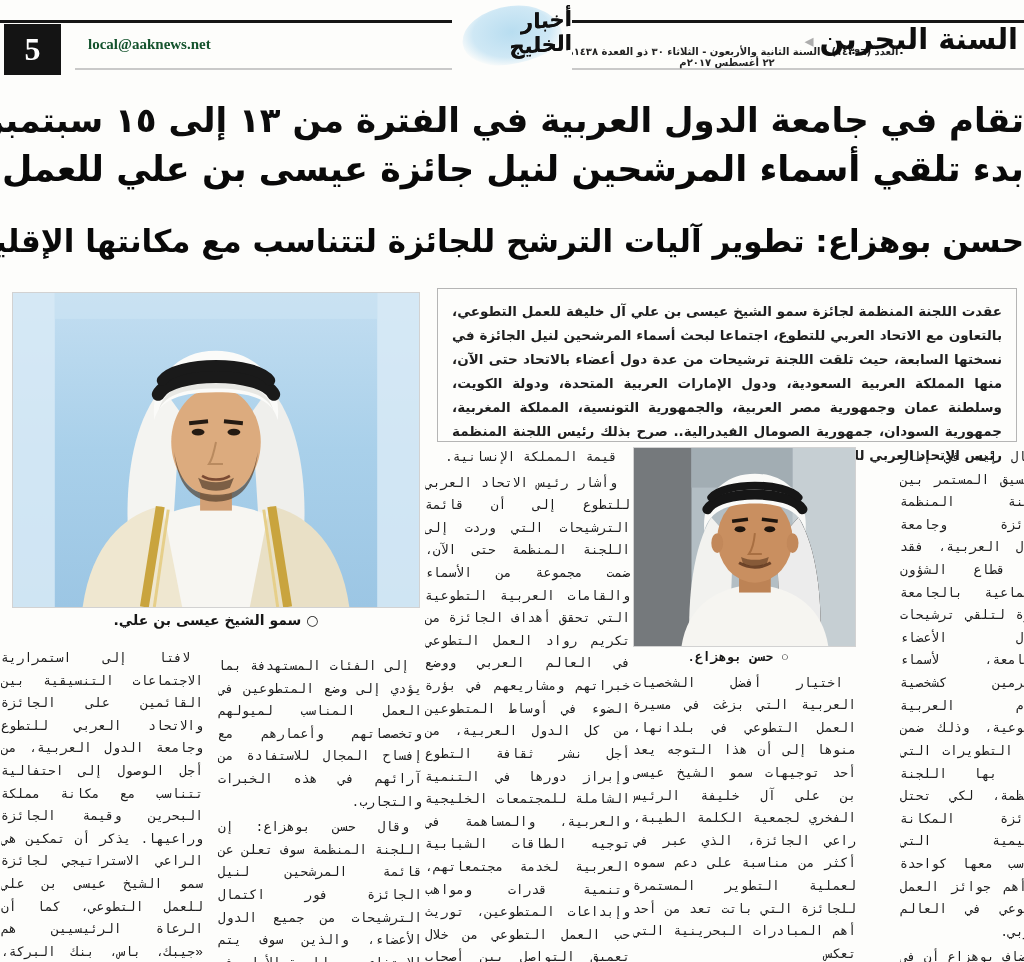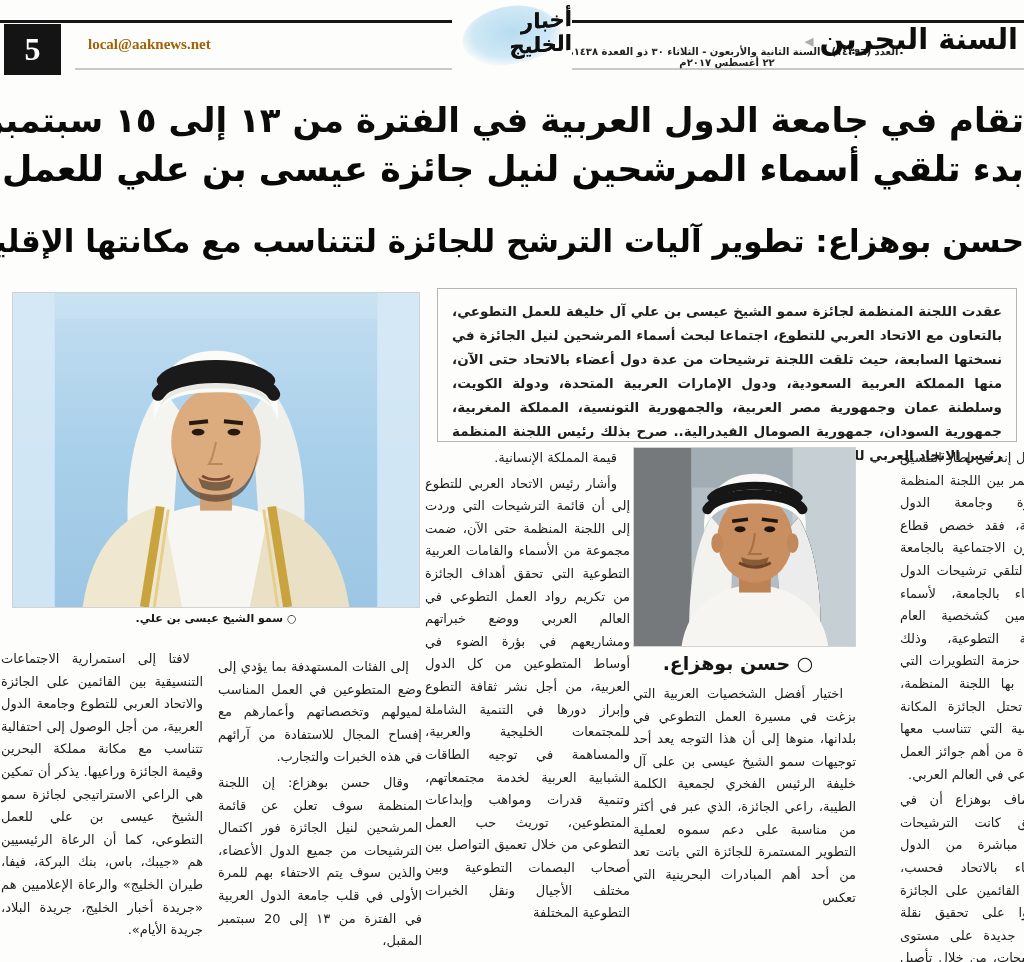--- a/index.html
+++ b/index.html
@@ -11,21 +11,21 @@
   
   .top-rule{position:absolute;left:0;right:0;top:20px;height:3px;background:#161616;}
   .header-gray-rule{position:absolute;left:75px;right:0;top:68px;height:2px;background:#c9c9c9;}
   .pagenum-box{
     position:absolute;left:4px;top:24px;width:57px;height:51px;background:#141414;
     display:flex;align-items:center;justify-content:center;
   }
   .pagenum-box span{color:#fff;font-family:"Liberation Serif", serif;font-weight:bold;font-size:32px;}
   .email{
     position:absolute;left:88px;top:36px;direction:ltr;
-    font-family:"Liberation Serif", serif;font-weight:bold;font-size:15px;color:#a16207;
+    font-family:"Liberation Serif", serif;font-weight:bold;font-size:15px;color:#14532d;
   }
   .masthead{
     position:absolute;left:452px;top:0;width:120px;height:70px;background:#fdfdfb;
     display:flex;align-items:center;justify-content:center;z-index:5;
   }
   .masthead .splash{
     position:absolute;left:10px;top:6px;width:100px;height:58px;
     background:radial-gradient(ellipse at 50% 45%, #b8ddf0 0%, #cfe8f5 55%, rgba(207,232,245,0) 78%);
     border-radius:52% 48% 60% 40% / 55% 60% 40% 45%;
     transform:rotate(-7deg);
@@ -61,34 +61,34 @@
   .lead-box{
     position:absolute;left:437px;top:288px;width:580px;height:154px;
     box-sizing:border-box;border:1px solid #b5b5b5;padding:10px 14px;
     font-weight:bold;font-size:13.5px;line-height:1.78;text-align:justify;color:#1f1f1f;
   }
   
   .photo-main{position:absolute;left:12px;top:292px;width:408px;height:316px;border:1px solid #d2d2d2;box-sizing:border-box;}
   .photo-main svg{display:block;width:100%;height:100%;}
   .caption-main{
     position:absolute;left:12px;top:612px;width:408px;text-align:center;
-    font-weight:bold;font-size:11px;color:#161616;
-  }
-  
-  .col{position:absolute;top:447px;height:515px;overflow:hidden;font-size:13px;line-height:1.74;text-align:justify;color:#1d1d1d;}
+    font-weight:bold;font-size:14px;color:#161616;
+  }
+  
+  .col{position:absolute;top:447px;height:515px;overflow:hidden;font-size:13px;line-height:1.74;text-align:justify;color:#1d1d1d;font-family:Liberation Mono, monospace;}
   .col p{margin:0 0 3px 0;text-indent:13px;}
   .col-1{left:900px;width:155px;}
   .col-2{left:633px;width:223px;}
   .col-3{left:425px;width:205px;top:447px;}
   .col-4{left:218px;top:656px;height:315px;width:204px;}
   .col-5{left:1px;top:648px;height:312px;width:202px;}
   .photo-secondary{width:223px;height:200px;border:1px solid #d2d2d2;box-sizing:border-box;}
   .photo-secondary svg{display:block;width:100%;height:100%;}
   .caption-secondary{
-    text-align:center;font-weight:bold;font-size:19px;color:#161616;
+    text-align:center;font-weight:bold;font-size:13px;color:#161616;
     margin:6px 0 12px 0;text-indent:0;
   }
 </style>
 </head>
 <body>
 
 <div class="page">
 
   <div class="top-rule"></div>
   <div class="header-gray-rule"></div>

